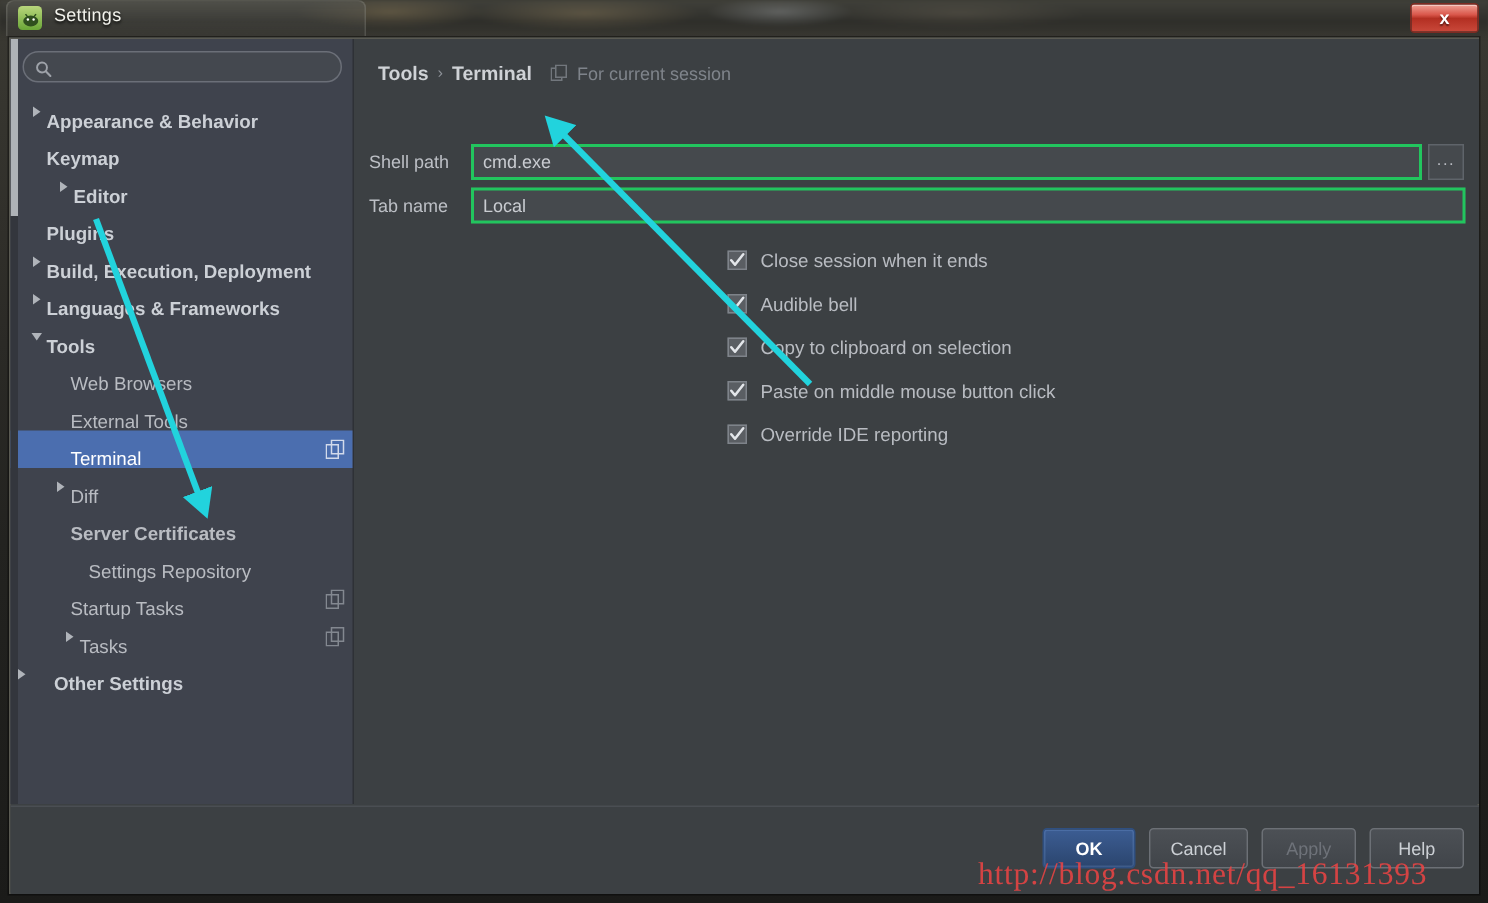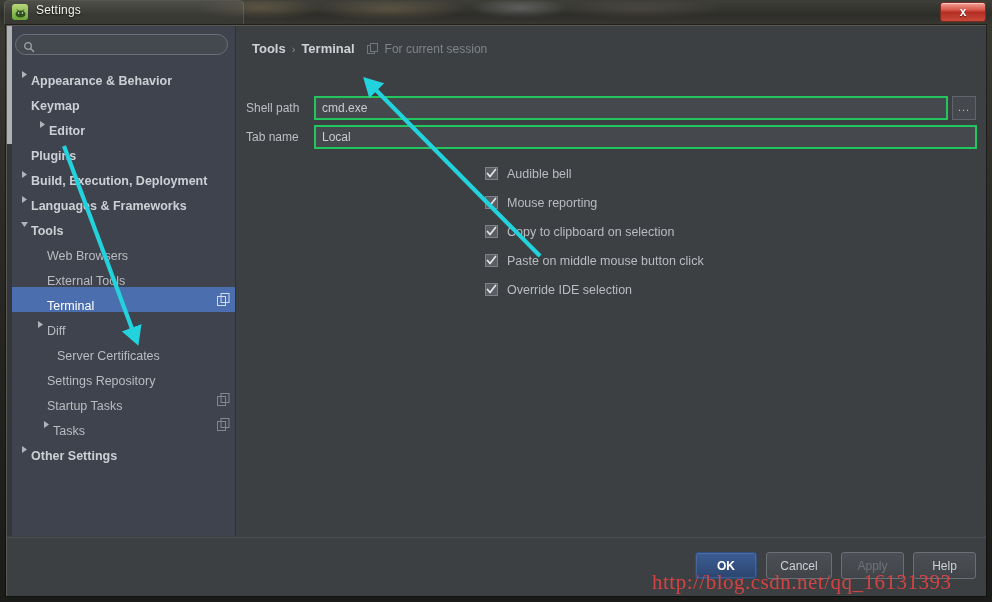--- a/index.html
+++ b/index.html
@@ -443,25 +443,25 @@
             </span>
           </div>
           <div class="tree-row" style="padding-left: 26px;">
             <span class="arrow">
               <svg width="9" height="9" viewBox="0 0 9 9">
                 <path d="M2,1 L7,4.5 L2,8 z" fill="#b0b4ba"></path>
               </svg>
             </span>
             <span class="tree-label">Diff</span>
           </div>
-          <div class="tree-row" style="padding-left: 36px;">
+          <div class="tree-row" style="padding-left: 26px; font-weight: bold;">
             <span class="arrow"></span>
             <span class="tree-label">Server Certificates</span>
           </div>
-          <div class="tree-row" style="padding-left: 26px;">
+          <div class="tree-row" style="padding-left: 38px;">
             <span class="arrow"></span>
             <span class="tree-label">Settings Repository</span>
           </div>
           <div class="tree-row" style="padding-left: 26px; justify-content: space-between;">
             <span class="arrow"></span>
             <span class="tree-label">Startup Tasks</span>
             <span class="proj-icon" style="color: rgb(154, 160, 167);">
               <svg width="13" height="13" viewBox="0 0 13 13">
                 <rect x="0.5" y="3.5" width="8" height="9" fill="none" stroke="currentColor" stroke-width="1"></rect>
                 <rect x="4" y="0.5" width="8" height="9" fill="none" stroke="currentColor" stroke-width="1"></rect>
@@ -475,21 +475,21 @@
               </svg>
             </span>
             <span class="tree-label">Tasks</span>
             <span class="proj-icon" style="color: rgb(154, 160, 167);">
               <svg width="13" height="13" viewBox="0 0 13 13">
                 <rect x="0.5" y="3.5" width="8" height="9" fill="none" stroke="currentColor" stroke-width="1"></rect>
                 <rect x="4" y="0.5" width="8" height="9" fill="none" stroke="currentColor" stroke-width="1"></rect>
               </svg>
             </span>
           </div>
-          <div class="tree-row top" style="padding-left: 10px;">
+          <div class="tree-row top" style=" gap: 15px;">
             <span class="arrow">
               <svg width="9" height="9" viewBox="0 0 9 9">
                 <path d="M2,1 L7,4.5 L2,8 z" fill="#b0b4ba"></path>
               </svg>
             </span>
             <span class="tree-label">Other Settings</span>
           </div>
         </div>
 
       <div class="sb-scroll-track">
@@ -524,29 +524,29 @@
           </div>
         </div>
 
       <div class="checks" id="checks">
           <div class="check-row">
             <span class="checkbox">
               <svg width="11" height="11" viewBox="0 0 11 11">
                 <polyline points="1.5,5.5 4,8.5 9.5,1.5" fill="none" stroke="#e3e6ea" stroke-width="1.7" stroke-linecap="round" stroke-linejoin="round"></polyline>
               </svg>
             </span>
-            <span class="check-label">Audible bell</span>
+            <span class="check-label">Close session when it ends</span>
           </div>
           <div class="check-row">
             <span class="checkbox">
               <svg width="11" height="11" viewBox="0 0 11 11">
                 <polyline points="1.5,5.5 4,8.5 9.5,1.5" fill="none" stroke="#e3e6ea" stroke-width="1.7" stroke-linecap="round" stroke-linejoin="round"></polyline>
               </svg>
             </span>
-            <span class="check-label">Mouse reporting</span>
+            <span class="check-label">Audible bell</span>
           </div>
           <div class="check-row">
             <span class="checkbox">
               <svg width="11" height="11" viewBox="0 0 11 11">
                 <polyline points="1.5,5.5 4,8.5 9.5,1.5" fill="none" stroke="#e3e6ea" stroke-width="1.7" stroke-linecap="round" stroke-linejoin="round"></polyline>
               </svg>
             </span>
             <span class="check-label">Copy to clipboard on selection</span>
           </div>
           <div class="check-row">
@@ -556,21 +556,21 @@
               </svg>
             </span>
             <span class="check-label">Paste on middle mouse button click</span>
           </div>
           <div class="check-row">
             <span class="checkbox">
               <svg width="11" height="11" viewBox="0 0 11 11">
                 <polyline points="1.5,5.5 4,8.5 9.5,1.5" fill="none" stroke="#e3e6ea" stroke-width="1.7" stroke-linecap="round" stroke-linejoin="round"></polyline>
               </svg>
             </span>
-            <span class="check-label">Override IDE selection</span>
+            <span class="check-label">Override IDE reporting</span>
           </div>
         </div>
     </div>
 
     <div class="footer" id="footer">
         <div class="btn primary" style="left: 688px; width: 62px;">OK</div>
         <div class="btn" style="left: 759px; width: 66px;">Cancel</div>
         <div class="btn disabled" style="left: 834px; width: 63px;">Apply</div>
         <div class="btn" style="left: 906px; width: 63px;">Help</div>
       </div>

